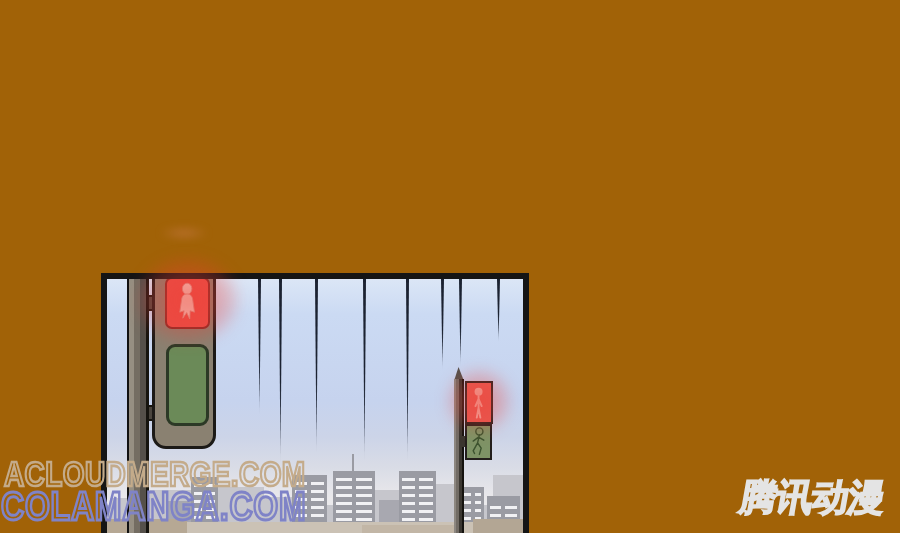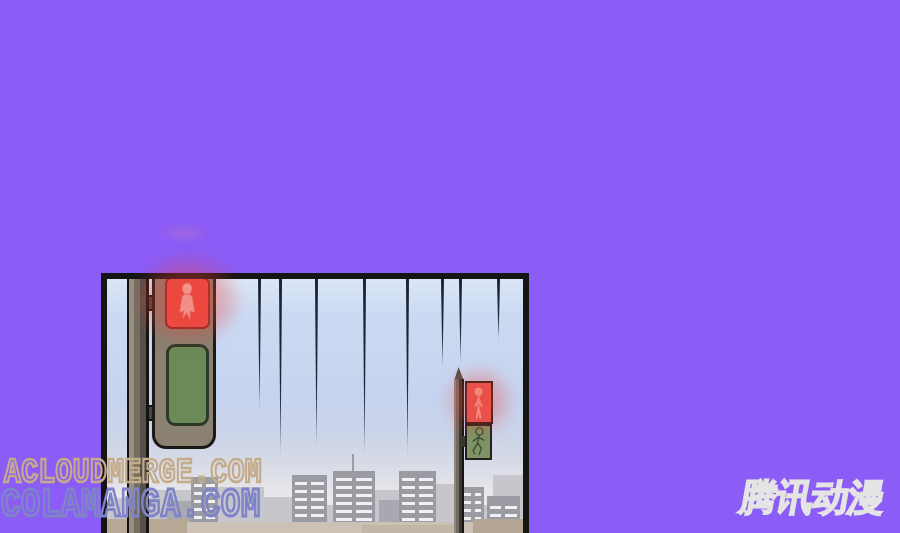--- a/index.html
+++ b/index.html
@@ -1,19 +1,19 @@
 <!DOCTYPE html>
 <html><head>
 <meta charset="utf-8">
 <style>
   html,body { margin:0; padding:0; }
   .page {
     position:relative; width:900px; height:533px;
-    background:#8b5cf6; overflow:hidden;
-    font-family:Liberation Mono, monospace;
+    background:#a16207; overflow:hidden;
+    font-family:Liberation Sans, sans-serif;
   }
   
   .panel {
     position:absolute; left:101px; top:273px; width:428px; height:260px;
     border-left:6px solid #151515; border-top:6px solid #151515; border-right:6px solid #151515;
     box-sizing:border-box;
   }
   .scene {
     position:absolute; left:0; top:0; width:416px; height:254px; overflow:hidden;
     background:linear-gradient(180deg,#dbe6f6 0%,#cbdaf3 14%,#c6d3ee 48%,#ccd4e8 62%,#d9dce6 74%,#e9e8eb 86%,#f2f0f0 100%);

